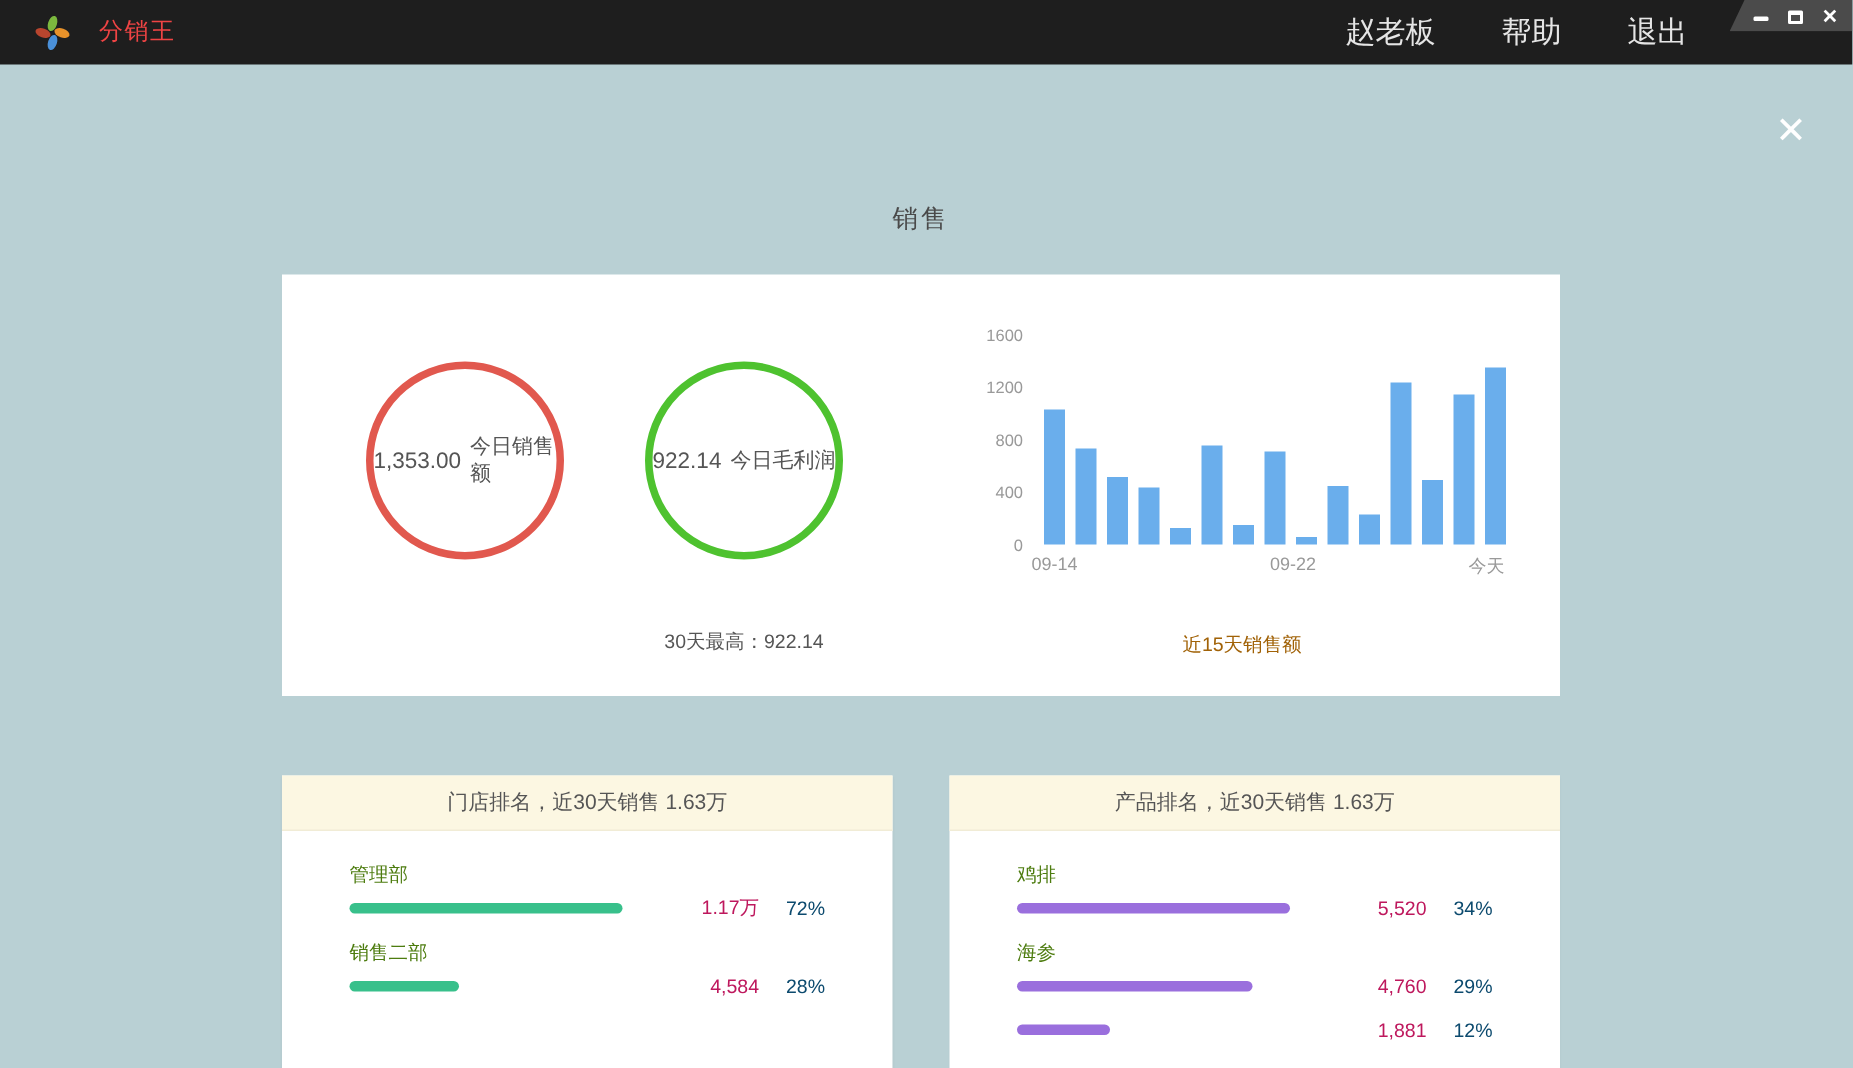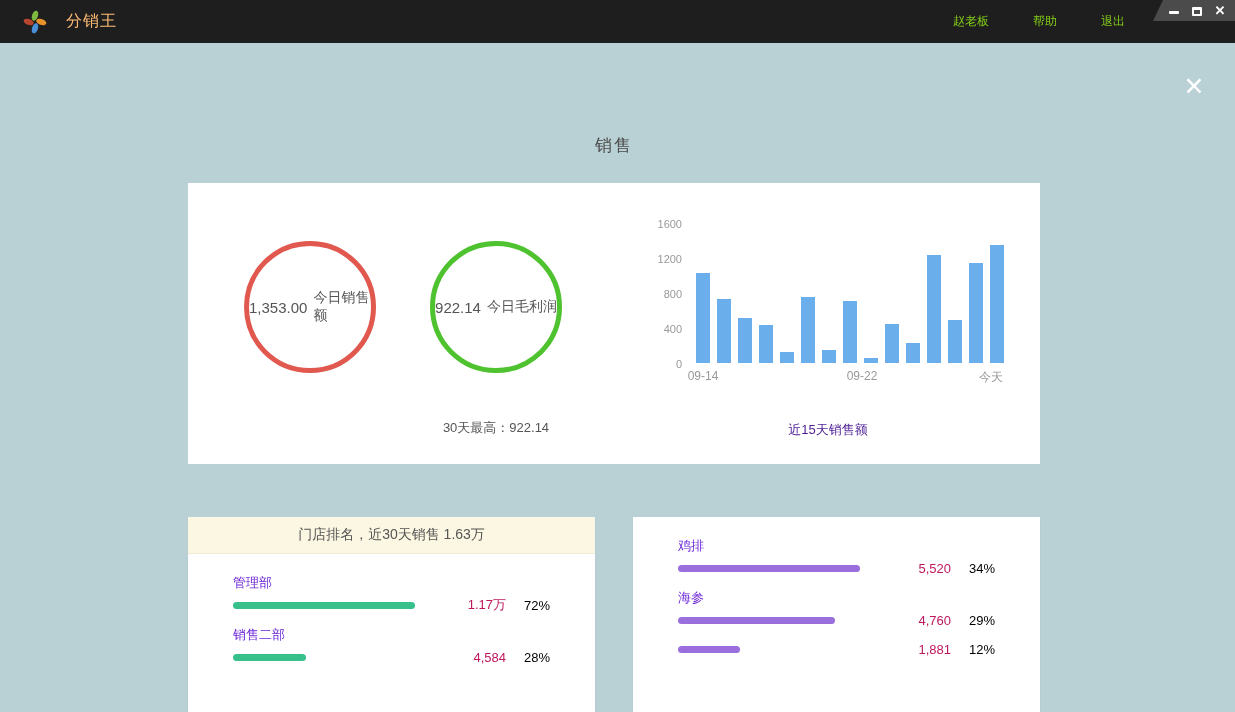--- a/index.html
+++ b/index.html
@@ -10,23 +10,23 @@
     position:relative;
     color:#555;
   }
 
   
   .titlebar {
     position:absolute; top:0; left:0; width:1235px; height:43px;
     background:#1e1e1e; display:flex; align-items:center;
   }
   .logo { width:26px; height:26px; margin-left:22px; }
-  .app-title { color:#fdba74; font-size:16px; margin-left:18px; letter-spacing:1px; }
+  .app-title { color:#ef4444; font-size:16px; margin-left:18px; letter-spacing:1px; }
   .nav { position:absolute; right:110px; top:0; height:43px; display:flex; align-items:center; gap:44px; }
-  .nav-item { color:#84cc16; font-size:12px; cursor:pointer; background:none; border:none; font-family:Liberation Mono, monospace; }
+  .nav-item { color:#e5e5e5; font-size:20px; cursor:pointer; background:none; border:none; font-family:Liberation Mono, monospace; }
   .win-controls {
     position:absolute; right:0; top:0; height:21px; width:82px;
     background:#4b4b4b; clip-path:polygon(10px 0,100% 0,100% 100%,0 100%);
     display:flex; align-items:center; justify-content:flex-end; gap:9px; padding:0 8px 0 0;
   }
   .win-btn { width:14px; height:14px; background:none; border:none; position:relative; cursor:pointer; }
   .ic-min { position:absolute; left:2px; top:7px; width:10px; height:3px; background:#fff; border-radius:1px; }
   .ic-max { position:absolute; left:2px; top:3px; width:10px; height:9px; border:2px solid #fff; border-top-width:3px; border-radius:1px; }
   .ic-close { color:#fff; font-size:13px; font-weight:bold; line-height:14px; }
 
@@ -62,42 +62,42 @@
   .chart { position:absolute; left:450px; top:0; width:380px; height:281px; }
   .chart-yaxis { position:absolute; left:0; top:40px; width:44px; height:140px; }
   .ytick { position:absolute; right:0; width:44px; text-align:right; font-size:11px; color:#999; }
   .chart-bars {
     position:absolute; left:58px; top:40px; width:308px; height:140px;
     display:flex; align-items:flex-end; gap:7px;
   }
   .bar { width:14px; }
   .chart-xaxis { position:absolute; left:58px; top:186px; width:308px; height:16px; }
   .xtick { position:absolute; top:0; transform:translateX(-50%); font-size:12px; color:#999; white-space:nowrap; }
-  .chart-caption { position:absolute; left:0; top:238px; width:380px; text-align:center; font-size:13px; color:#4c1d95; }
+  .chart-caption { position:absolute; left:0; top:238px; width:380px; text-align:center; font-size:13px; color:#a16207; }
 
   
   .rank-card {
     position:absolute; top:517px; width:407px; height:320px; background:#fff;
     box-shadow:0 1px 2px rgba(0,0,0,0.05);
   }
   .rank-card.left { left:188px; }
   .rank-card.right { left:633px; }
   .rank-header {
     height:37px; background:#fcf7e2; border-bottom:1px solid #f1ecd6;
     display:flex; align-items:center; justify-content:center;
     font-size:14px; color:#555;
   }
   .rank-body { padding:20px 45px 0 45px; }
   .rank-row { margin-bottom:13px; }
-  .rank-label { font-size:13px; color:#6d28d9; height:18px; margin-bottom:5px; }
+  .rank-label { font-size:13px; color:#4d7c0f; height:18px; margin-bottom:5px; }
   .rank-line { display:flex; align-items:center; height:16px; }
   .rank-bar-wrap { flex:1; }
   .rank-bar { height:7px; border-radius:4px; }
   .rank-value { width:70px; text-align:right; font-size:13px; color:#be185d; }
-  .rank-pct { width:44px; text-align:right; font-size:13px; color:#000000; }
+  .rank-pct { width:44px; text-align:right; font-size:13px; color:#0c4a6e; }
 </style>
 </head>
 <body style="background: rgb(185, 208, 212);">
 
 <div class="titlebar">
   <svg class="logo" viewBox="0 0 28 28">
     <g>
       <ellipse cx="14" cy="7.2" rx="3.2" ry="5.6" fill="#7cb93e" transform="rotate(18 14 7.2)"></ellipse>
       <ellipse cx="20.8" cy="14" rx="5.6" ry="3.2" fill="#e8922a" transform="rotate(18 20.8 14)"></ellipse>
       <ellipse cx="14" cy="20.8" rx="3.2" ry="5.6" fill="#4a90d9" transform="rotate(18 14 20.8)"></ellipse>
@@ -195,20 +195,21 @@
             <div class="rank-bar" style="width: 73px; background: rgb(56, 192, 139);"></div>
           </div>
           <div class="rank-value">4,584</div>
           <div class="rank-pct">28%</div>
         </div>
       </div>
     </div>
 </div>
 
 <div class="rank-card right">
+  <div class="rank-header">产品排名，近30天销售 1.63万</div>
   <div class="rank-body">
       <div class="rank-row">
         <div class="rank-label">鸡排</div>
         <div class="rank-line">
           <div class="rank-bar-wrap">
             <div class="rank-bar" style="width: 182px; background: rgb(154, 111, 221);"></div>
           </div>
           <div class="rank-value">5,520</div>
           <div class="rank-pct">34%</div>
         </div>

